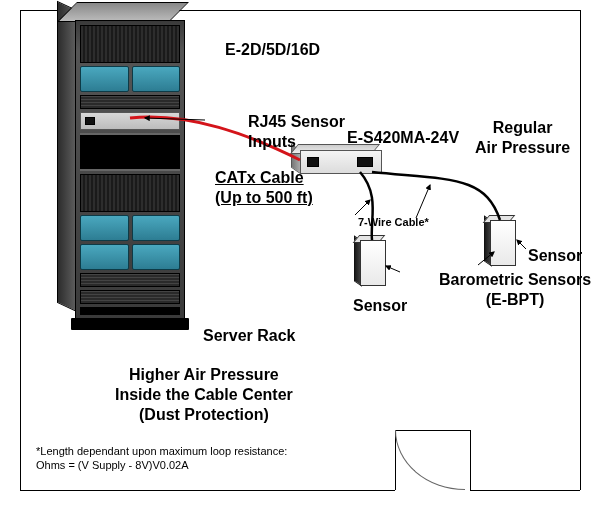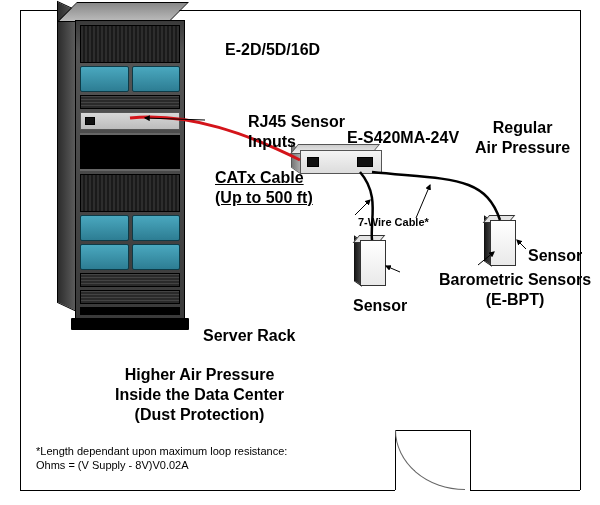--- a/index.html
+++ b/index.html
@@ -328,17 +328,17 @@
 <div class="label bold" style="left:353px; top:296px;">Sensor</div>
 
 <div class="label bold" style="left:528px; top:246px;">Sensor</div>
 
 <div class="label bold center" style="left:403px; top:270px; white-space:pre;margin-left:36px;">Barometric Sensors
 (E-BPT)</div>
 
 <div class="label bold" style="left:203px; top:326px;">Server Rack</div>
 
 <div class="label bold center" style="left:115px; top:365px; white-space:pre;">Higher Air Pressure
-Inside the Data Center
+Inside the Cable Center
 (Dust Protection)</div>
 
 <div class="label small" style="left:36px; top:445px; white-space:pre;">*Length dependant upon maximum loop resistance:
 Ohms = (V Supply - 8V)V0.02A</div>
 
 </body></html>

